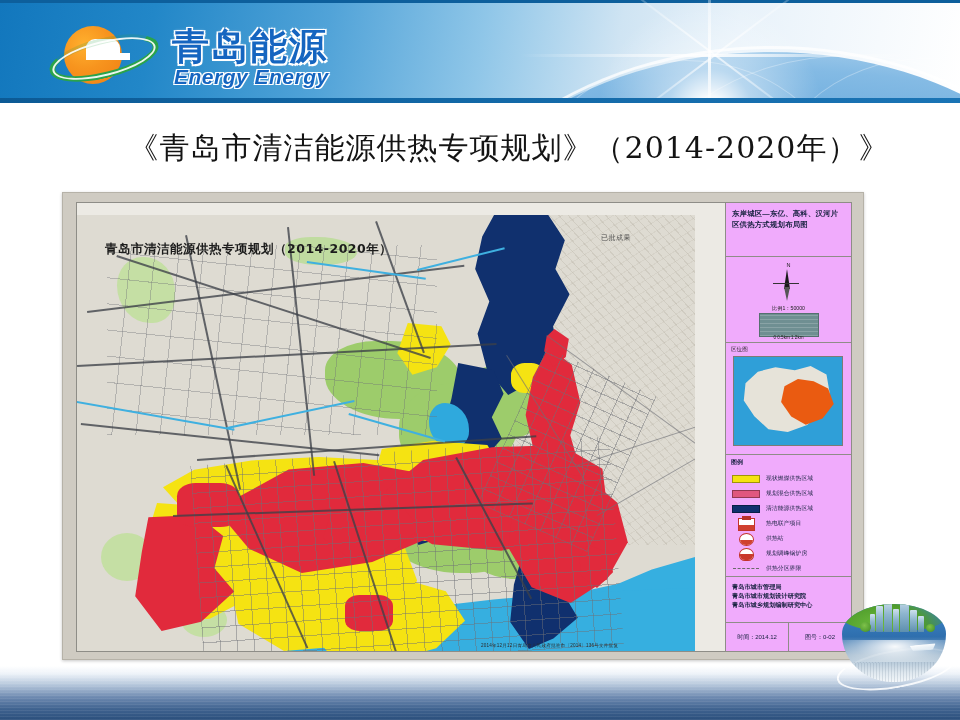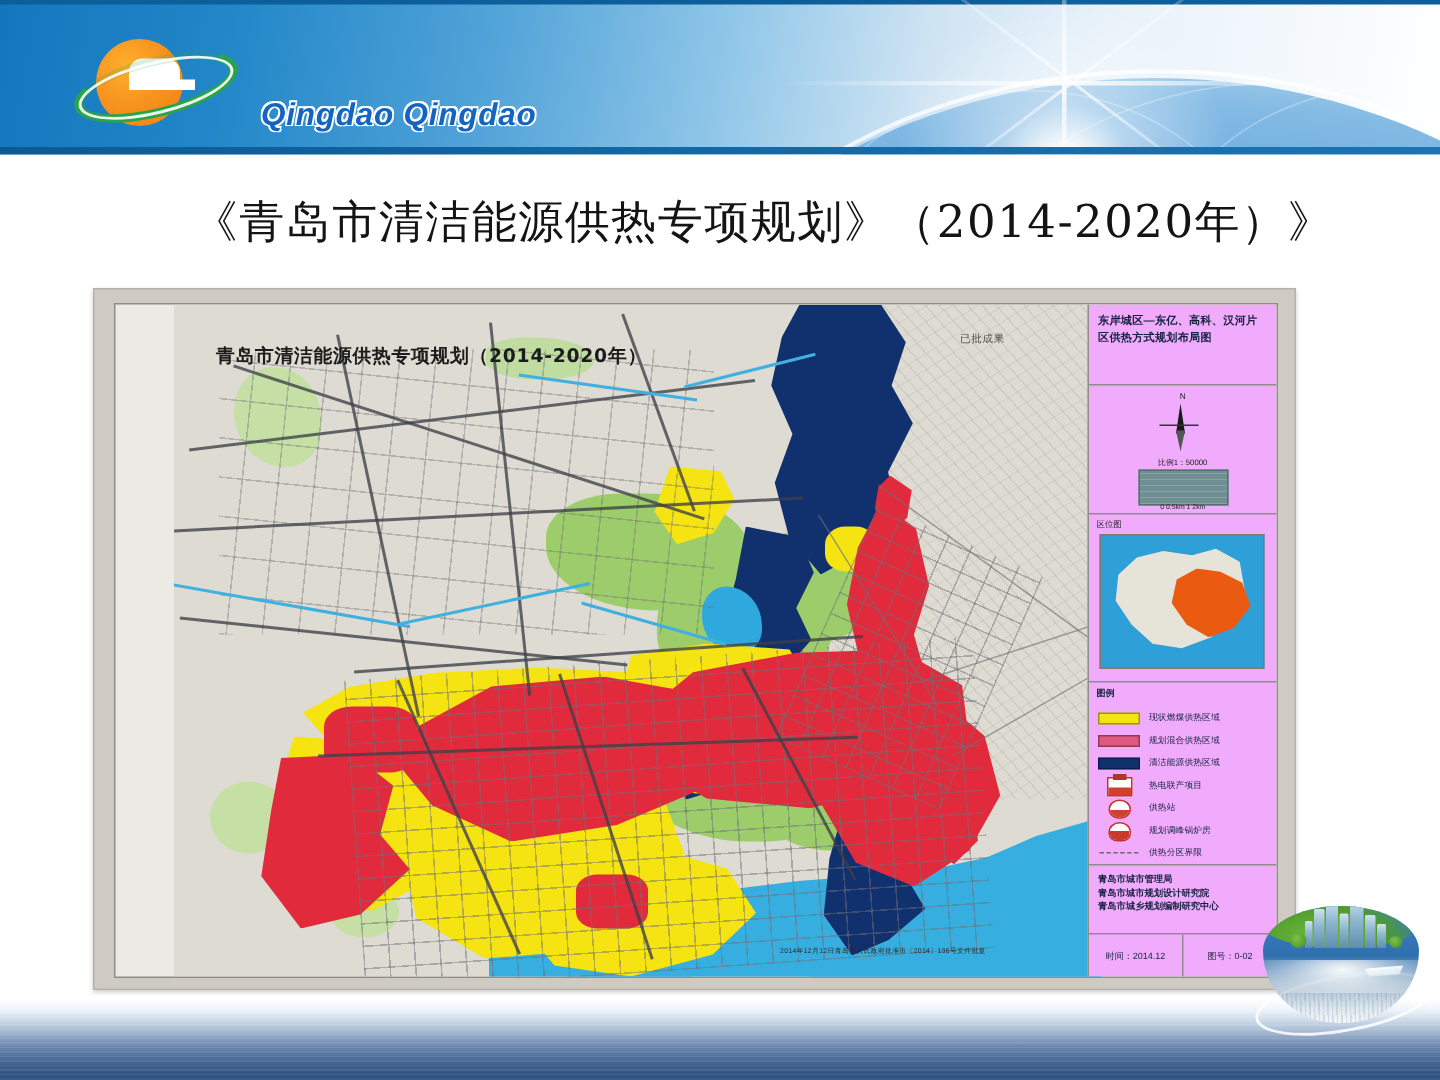--- a/index.html
+++ b/index.html
@@ -207,24 +207,23 @@
   #map-sheet {
     position: absolute;
     left: 13px; top: 9px;
     width: 774px; height: 448px;
     background: #eceae4;
     border: 1px solid #8e8d87;
     overflow: hidden;
   }
   #map-canvas {
     position: absolute;
-    left: 0; top: 0;
+    left: 0; top: 12px;
     width: 618px; height: 448px;
     overflow: hidden;
-    margin-left: 39px;
   }
 
   
   #land-base {
     position: absolute; left: 0; top: 0; width: 774px; height: 448px;
     background: #dedbd2;
   }
   
   #hills {
     position: absolute; left: 420px; top: 0; width: 354px; height: 330px;
@@ -731,21 +730,22 @@
     <div id="ray-d2"></div>
 
     <div id="logo-block">
       <div id="logo-mark">
         <div id="logo-sphere"></div>
         <div id="logo-e-cut"></div>
         <div id="logo-e-bar"></div>
         <div id="logo-ring"></div>
         <div id="logo-ring-inner"></div>
       </div>
-      <div id="logo-en">Qingdao Qingdao</div>
+      <div id="logo-cn">青岛能源</div>
+      <div id="logo-en">Energy Energy</div>
     </div>
 
     <div id="header-bottom-rule"></div>
   </div>
 
   <div id="slide-title">《青岛市清洁能源供热专项规划》（2014-2020年）》</div>
 
   <div id="map-photo">
     <div id="map-sheet">
 

